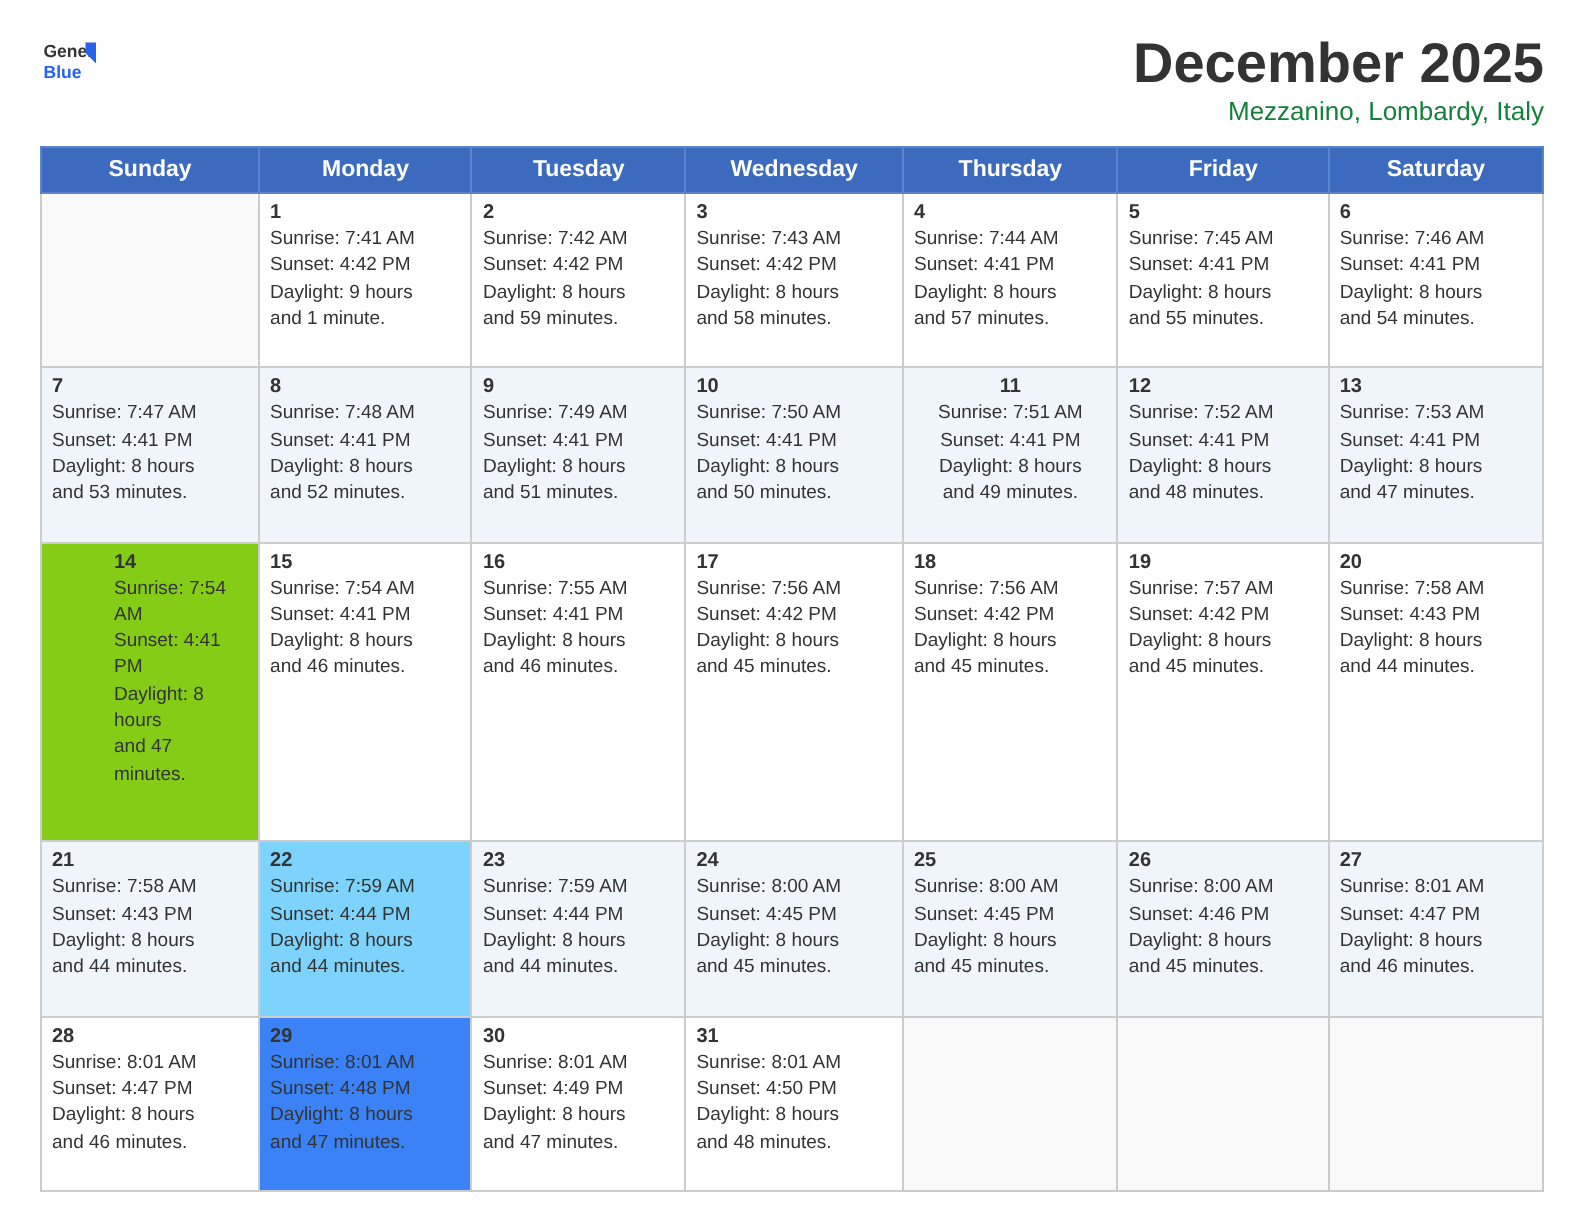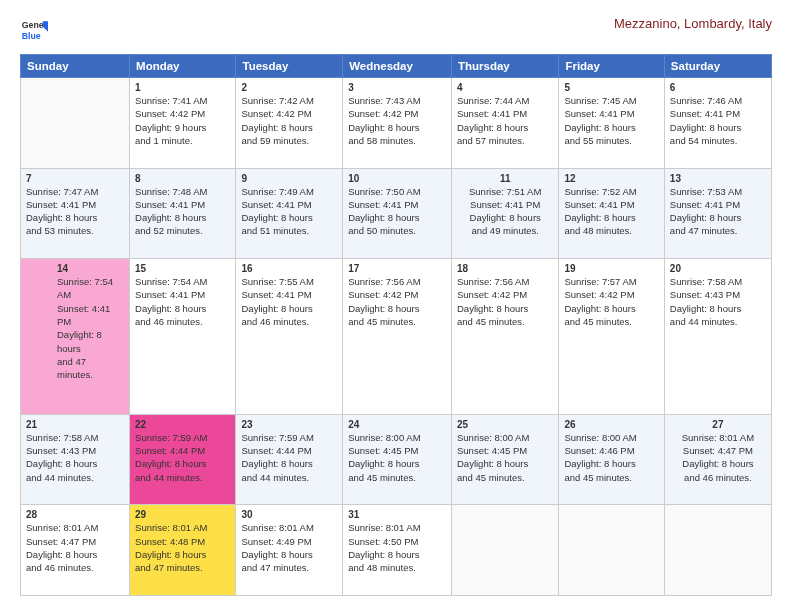--- a/index.html
+++ b/index.html
@@ -35,34 +35,34 @@
     .title-block {
       text-align: right;
     }
     .month-title {
       font-size: 28px;
       font-weight: bold;
       color: #333;
     }
     .subtitle {
       font-size: 13px;
-      color: #7f1d1d;
+      color: #15803d;
     }
     .calendar {
       width: 100%;
       border-collapse: collapse;
       flex: 1;
     }
     .calendar th {
       background-color: #3b6abf;
       color: #fff;
       font-size: 11.5px;
       font-weight: bold;
       padding: 5px 6px;
-      text-align: left;
+      text-align: center;
       border: 1px solid #5a84cc;
     }
     .calendar td {
       border: 1px solid #ccc;
       vertical-align: top;
       padding: 4px 5px;
       width: 113px;
       font-size: 9.5px;
       color: #333;
       background: #fff;
@@ -90,20 +90,21 @@
 <div class="page">
   <div class="header">
     <div class="logo">
       <svg class="logo-icon" viewBox="0 0 32 32" xmlns="http://www.w3.org/2000/svg">
         <text x="2" y="14" font-size="10" font-weight="bold" fill="#333" font-family="Arial">General</text>
         <text x="2" y="26" font-size="10" font-weight="bold" fill="#2563eb" font-family="Arial">Blue</text>
         <polygon points="26,6 32,6 32,18 26,12" fill="#2563eb"></polygon>
       </svg>
     </div>
     <div class="title-block">
+      <div class="month-title">December 2025</div>
       <div class="subtitle">Mezzanino, Lombardy, Italy</div>
     </div>
   </div>
 
   <table class="calendar">
     <thead>
       <tr>
         <th>Sunday</th>
         <th>Monday</th>
         <th>Tuesday</th>
@@ -204,21 +205,21 @@
           </td>
           <td style="background-color: rgb(240, 244, 251);">
             <span class="day-num">13</span>
             <span class="cell-line">Sunrise: 7:53 AM</span>
             <span class="cell-line">Sunset: 4:41 PM</span>
             <span class="cell-line">Daylight: 8 hours</span>
             <span class="cell-line">and 47 minutes.</span>
           </td>
         </tr>
         <tr>
-          <td style="background-color: #f9a8d4; padding-left: 36px;">
+          <td style="background-color: #84cc16; padding-left: 36px;">
             <span class="day-num">14</span>
             <span class="cell-line">Sunrise: 7:54 AM</span>
             <span class="cell-line">Sunset: 4:41 PM</span>
             <span class="cell-line">Daylight: 8 hours</span>
             <span class="cell-line">and 47 minutes.</span>
           </td>
           <td style="background-color: rgb(255, 255, 255);">
             <span class="day-num">15</span>
             <span class="cell-line">Sunrise: 7:54 AM</span>
             <span class="cell-line">Sunset: 4:41 PM</span>
@@ -262,21 +263,21 @@
           </td>
         </tr>
         <tr>
           <td style="background-color: rgb(240, 244, 251); margin-top: 25px;">
             <span class="day-num">21</span>
             <span class="cell-line">Sunrise: 7:58 AM</span>
             <span class="cell-line">Sunset: 4:43 PM</span>
             <span class="cell-line">Daylight: 8 hours</span>
             <span class="cell-line">and 44 minutes.</span>
           </td>
-          <td style="background-color: #ec4899;">
+          <td style="background-color: #7dd3fc;">
             <span class="day-num">22</span>
             <span class="cell-line">Sunrise: 7:59 AM</span>
             <span class="cell-line">Sunset: 4:44 PM</span>
             <span class="cell-line">Daylight: 8 hours</span>
             <span class="cell-line">and 44 minutes.</span>
           </td>
           <td style="background-color: rgb(240, 244, 251);">
             <span class="day-num">23</span>
             <span class="cell-line">Sunrise: 7:59 AM</span>
             <span class="cell-line">Sunset: 4:44 PM</span>
@@ -297,37 +298,37 @@
             <span class="cell-line">Daylight: 8 hours</span>
             <span class="cell-line">and 45 minutes.</span>
           </td>
           <td style="background-color: rgb(240, 244, 251);">
             <span class="day-num">26</span>
             <span class="cell-line">Sunrise: 8:00 AM</span>
             <span class="cell-line">Sunset: 4:46 PM</span>
             <span class="cell-line">Daylight: 8 hours</span>
             <span class="cell-line">and 45 minutes.</span>
           </td>
-          <td style="background-color: rgb(240, 244, 251); text-align: center;">
+          <td style="background-color: rgb(240, 244, 251);">
             <span class="day-num">27</span>
             <span class="cell-line">Sunrise: 8:01 AM</span>
             <span class="cell-line">Sunset: 4:47 PM</span>
             <span class="cell-line">Daylight: 8 hours</span>
             <span class="cell-line">and 46 minutes.</span>
           </td>
         </tr>
         <tr>
           <td style="background-color: rgb(255, 255, 255);">
             <span class="day-num">28</span>
             <span class="cell-line">Sunrise: 8:01 AM</span>
             <span class="cell-line">Sunset: 4:47 PM</span>
             <span class="cell-line">Daylight: 8 hours</span>
             <span class="cell-line">and 46 minutes.</span>
           </td>
-          <td style="background-color: #fde047;">
+          <td style="background-color: #3b82f6;">
             <span class="day-num">29</span>
             <span class="cell-line">Sunrise: 8:01 AM</span>
             <span class="cell-line">Sunset: 4:48 PM</span>
             <span class="cell-line">Daylight: 8 hours</span>
             <span class="cell-line">and 47 minutes.</span>
           </td>
           <td style="background-color: rgb(255, 255, 255);">
             <span class="day-num">30</span>
             <span class="cell-line">Sunrise: 8:01 AM</span>
             <span class="cell-line">Sunset: 4:49 PM</span>

